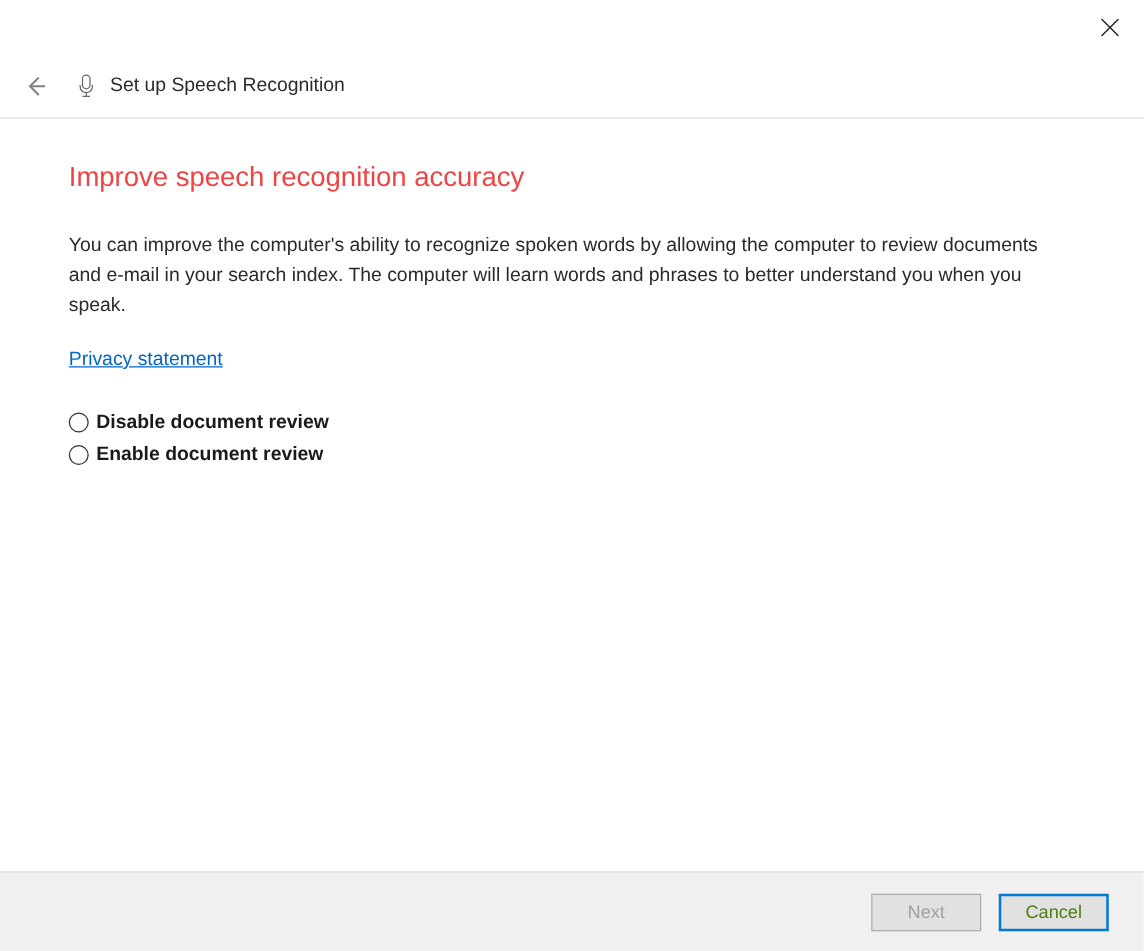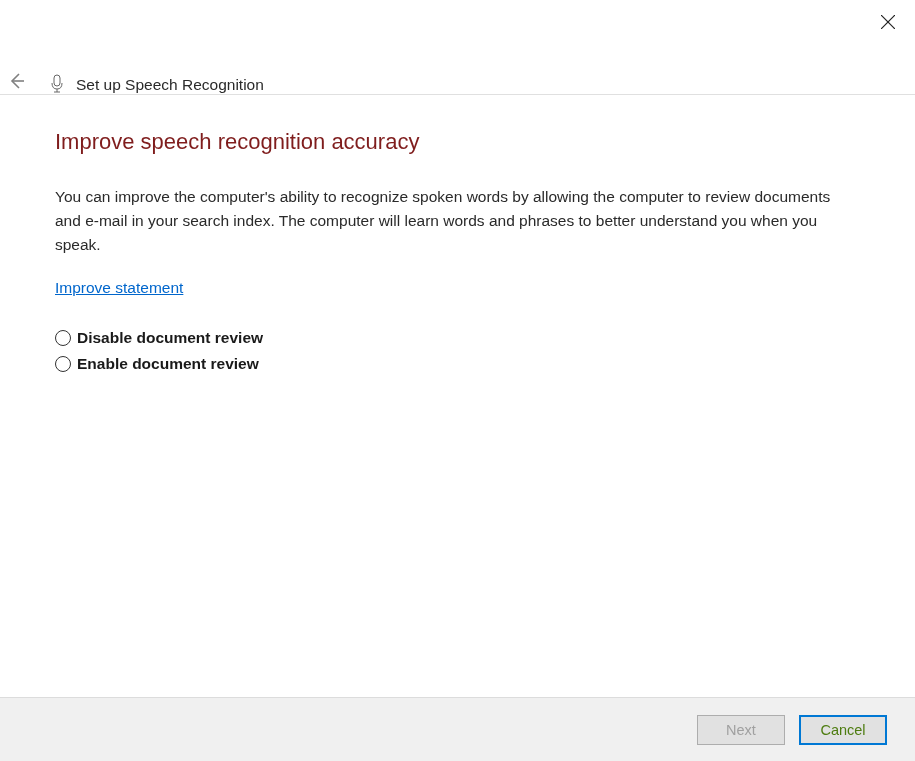--- a/index.html
+++ b/index.html
@@ -31,22 +31,22 @@
       align-items: center;
       justify-content: center;
     }
     .close-btn svg {
       width: 14px;
       height: 14px;
     }
     .header {
       height: 52px;
       display: flex;
-      align-items: flex-end;
-      padding-left: 4px;
+      align-items: center;
+      padding-left: 16px;
       border-bottom: 1px solid #e0e0e0;
     }
     .back-btn {
       width: 26px;
       height: 26px;
       display: flex;
       align-items: center;
       justify-content: center;
       cursor: pointer;
       color: #808080;
@@ -62,21 +62,21 @@
     .header-title {
       margin-left: 10px;
       font-size: 15.5px;
       color: #2a2a2a;
     }
     .content {
       padding: 34px 55px 0 55px;
     }
     .main-heading {
       font-size: 22px;
-      color: #7f1d1d;
+      color: #ef4444;
       font-weight: 400;
       margin-bottom: 30px;
     }
     .description {
       font-size: 15.5px;
       color: #2a2a2a;
       line-height: 1.55;
       margin-bottom: 22px;
       max-width: 820px;
     }
@@ -175,21 +175,21 @@
       <line x1="7" y1="15" x2="7" y2="18" stroke="#666" stroke-width="1"></line>
       <line x1="4" y1="18" x2="10" y2="18" stroke="#666" stroke-width="1"></line>
     </svg>
   </div>
   <div class="header-title">Set up Speech Recognition</div>
 </div>
 
 <div class="content">
   <h1 class="main-heading">Improve speech recognition accuracy</h1>
   <p class="description">You can improve the computer's ability to recognize spoken words by allowing the computer to review documents and e-mail in your search index. The computer will learn words and phrases to better understand you when you speak.</p>
-  <a class="privacy-link">Improve statement</a>
+  <a class="privacy-link">Privacy statement</a>
 
   <div class="radio-group">
     <div class="radio-option">
       <div class="radio-circle"></div>
       <span class="radio-label">Disable document review</span>
     </div>
     <div class="radio-option">
       <div class="radio-circle"></div>
       <span class="radio-label">Enable document review</span>
     </div>

